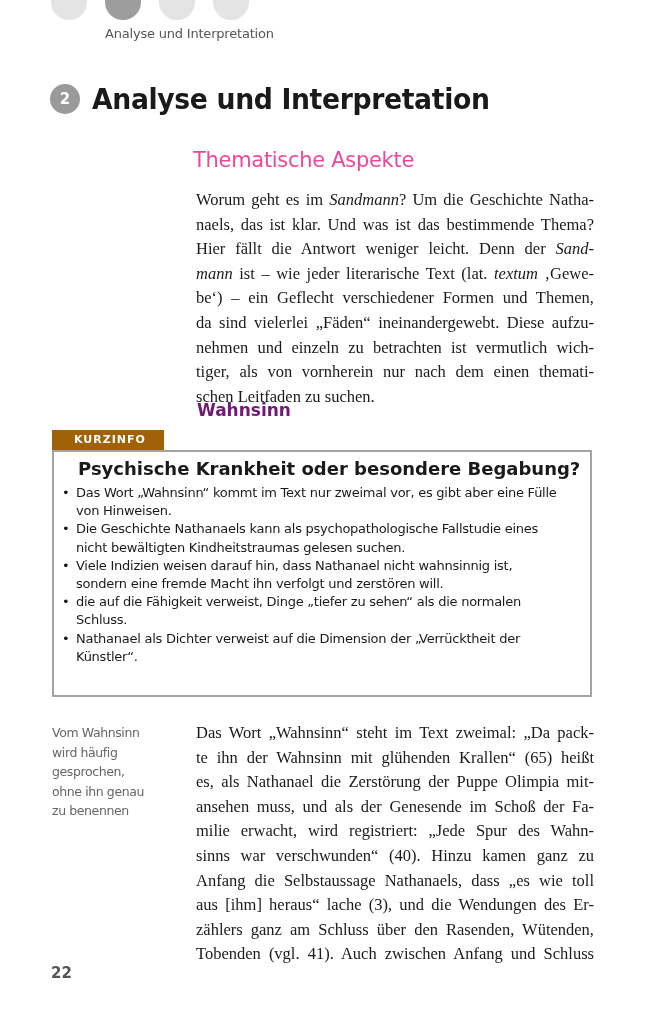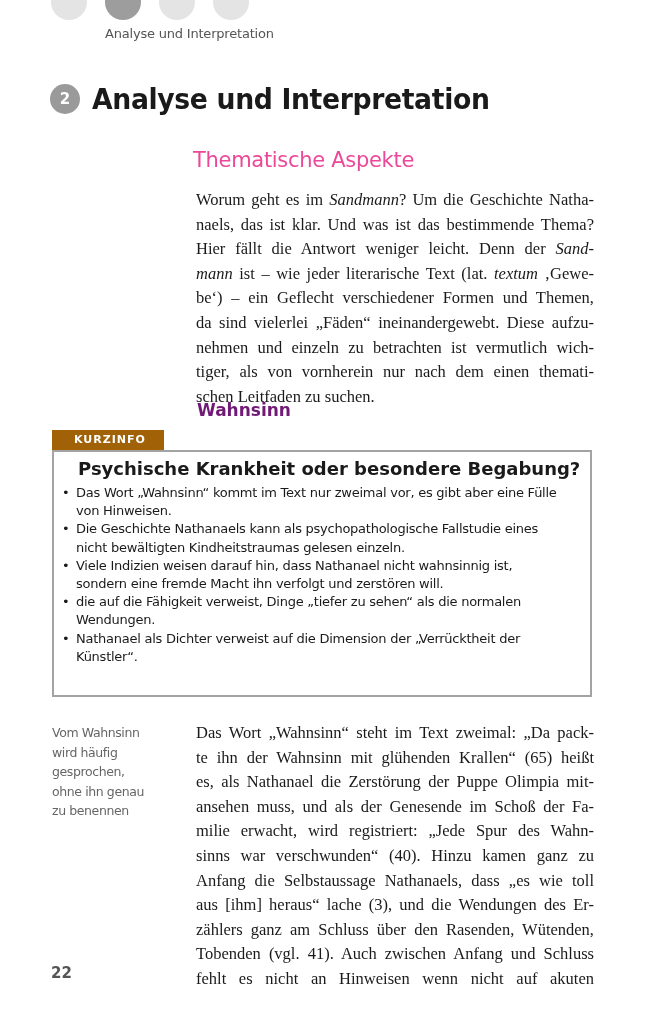--- a/index.html
+++ b/index.html
@@ -78,31 +78,31 @@
   <div class="kurz-heading">Psychische Krankheit oder besondere Begabung?</div>
   <ul class="kurz-list" id="kurz-list">
       <li>
         <span class="bullet">•</span>
         <span class="l">Das Wort „Wahnsinn“ kommt im Text nur zweimal vor, es gibt aber eine Fülle</span>
         <span class="l">von Hinweisen.</span>
       </li>
       <li>
         <span class="bullet">•</span>
         <span class="l">Die Geschichte Nathanaels kann als psychopathologische Fallstudie eines</span>
-        <span class="l">nicht bewältigten Kindheitstraumas gelesen einzeln.</span>
+        <span class="l">nicht bewältigten Kindheitstraumas gelesen suchen.</span>
       </li>
       <li>
         <span class="bullet">•</span>
         <span class="l">Viele Indizien weisen darauf hin, dass Nathanael nicht wahnsinnig ist,</span>
         <span class="l">sondern eine fremde Macht ihn verfolgt und zerstören will.</span>
       </li>
       <li>
         <span class="bullet">•</span>
         <span class="l">die auf die Fähigkeit verweist, Dinge „tiefer zu sehen“ als die normalen</span>
-        <span class="l">Wendungen.</span>
+        <span class="l">Schluss.</span>
       </li>
       <li>
         <span class="bullet">•</span>
         <span class="l">Nathanael als Dichter verweist auf die Dimension der „Verrücktheit der</span>
         <span class="l">Künstler“.</span>
       </li>
     </ul>
 </div>
 
 <div class="margin-note" id="margin-note">
@@ -117,16 +117,15 @@
     <span class="line">Das Wort „Wahnsinn“ steht im Text zweimal: „Da pack-</span>
     <span class="line">te ihn der Wahnsinn mit glühenden Krallen“ (65) heißt</span>
     <span class="line">es, als Nathanael die Zerstörung der Puppe Olimpia mit-</span>
     <span class="line">ansehen muss, und als der Genesende im Schoß der Fa-</span>
     <span class="line">milie erwacht, wird registriert: „Jede Spur des Wahn-</span>
     <span class="line">sinns war verschwunden“ (40). Hinzu kamen ganz zu</span>
     <span class="line">Anfang die Selbstaussage Nathanaels, dass „es wie toll</span>
     <span class="line">aus [ihm] heraus“ lache (3), und die Wendungen des Er-</span>
     <span class="line">zählers ganz am Schluss über den Rasenden, Wütenden,</span>
     <span class="line">Tobenden (vgl. 41). Auch zwischen Anfang und Schluss</span>
-    <span class="line">fehlt es nicht an Hinweisen wenn nicht auf akuten</span>
   </div>
 
 <div class="page-number">22</div>
 
 </body></html>

